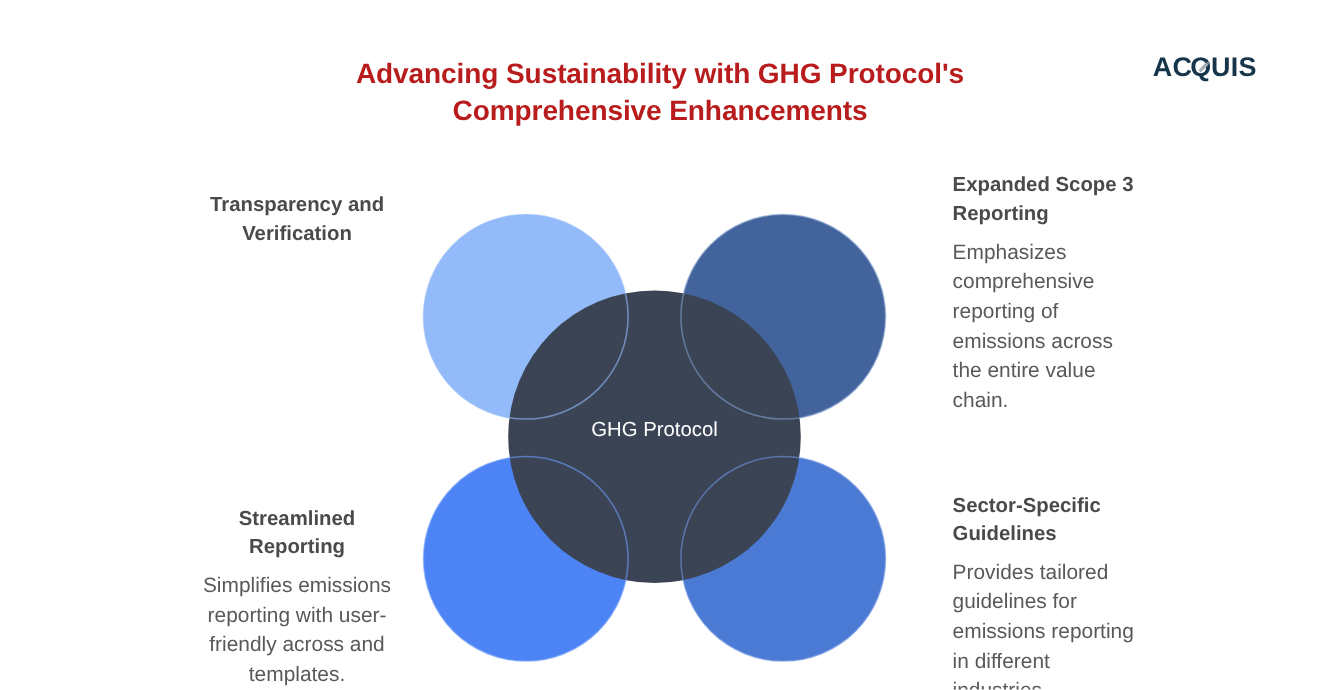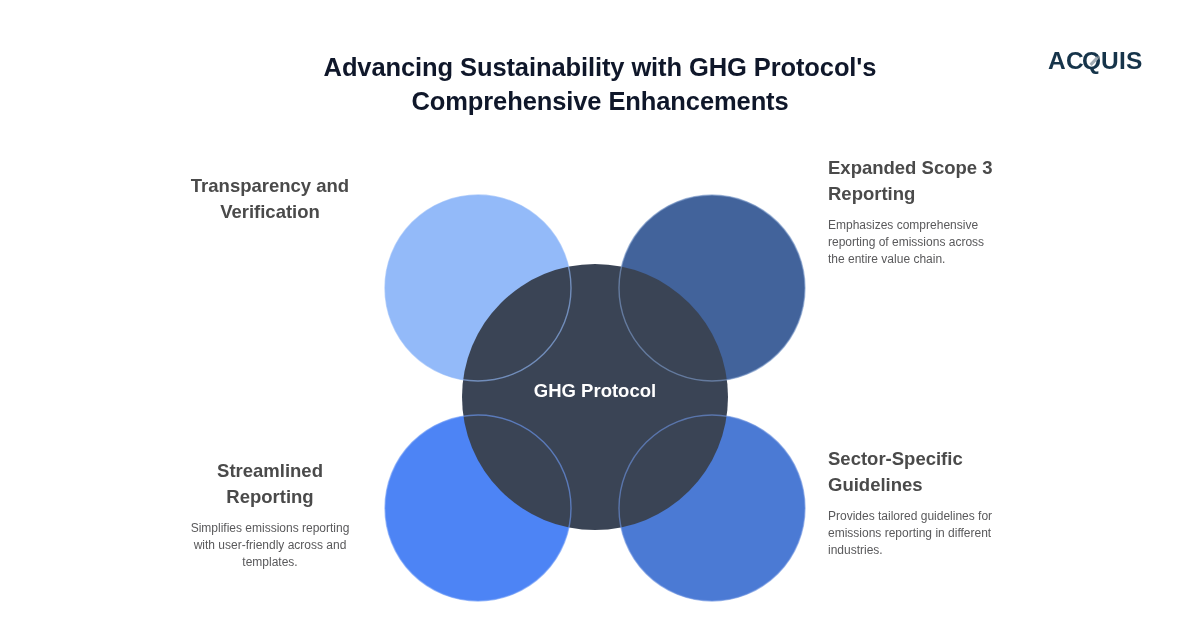--- a/index.html
+++ b/index.html
@@ -37,21 +37,21 @@
   #page-title {
     position:absolute;
     top:50px;
     left:50%;
     transform:translateX(-50%);
     width:680px;
     text-align:center;
     font-size:25.5px;
     font-weight:bold;
     line-height:1.34;
-    color:#0f172a;
+    color:#b91c1c;
     letter-spacing:-0.1px;
   }
 
   
   #diagram {
     position:absolute;
     left:0;
     top:0;
     width:1200px;
     height:627px;
@@ -60,43 +60,43 @@
   #diagram svg { display:block; }
 
   #center-label {
     position:absolute;
     left:595px;
     top:391px;
     transform:translate(-50%, -50%);
     width:240px;
     text-align:center;
     font-size:18.5px;
-    font-weight:bold;
+    font-weight:normal;
     line-height:1.35;
     color:#ffffff;
     pointer-events:none;
   }
 
   
   .callout { position:absolute; }
   .callout-title {
     font-size:18.5px;
     font-weight:bold;
     line-height:1.38;
     color:#4a4a4a;
     margin-bottom:11px;
   }
   .callout-body {
-    font-size:12px;
+    font-size:19px;
     line-height:1.42;
     color:#59595b;
   }
 
   .callout.align-right { text-align:center; }
-  .callout.align-left  { text-align:left; }
+  .callout.align-left  { text-align:left;margin-left:38px; }
 
   #callout-transparency      { left:180px; top:173px;  width:180px; }
   #callout-expanded-scope    { left:828px; top:155px;  width:165px; }
   #callout-streamlined       { left:180px; top:458px;  width:180px; }
   #callout-sector-specific   { left:828px; top:446px;  width:172px; }
 </style>
 </head>
 <body>
 
 <div id="infographic">

